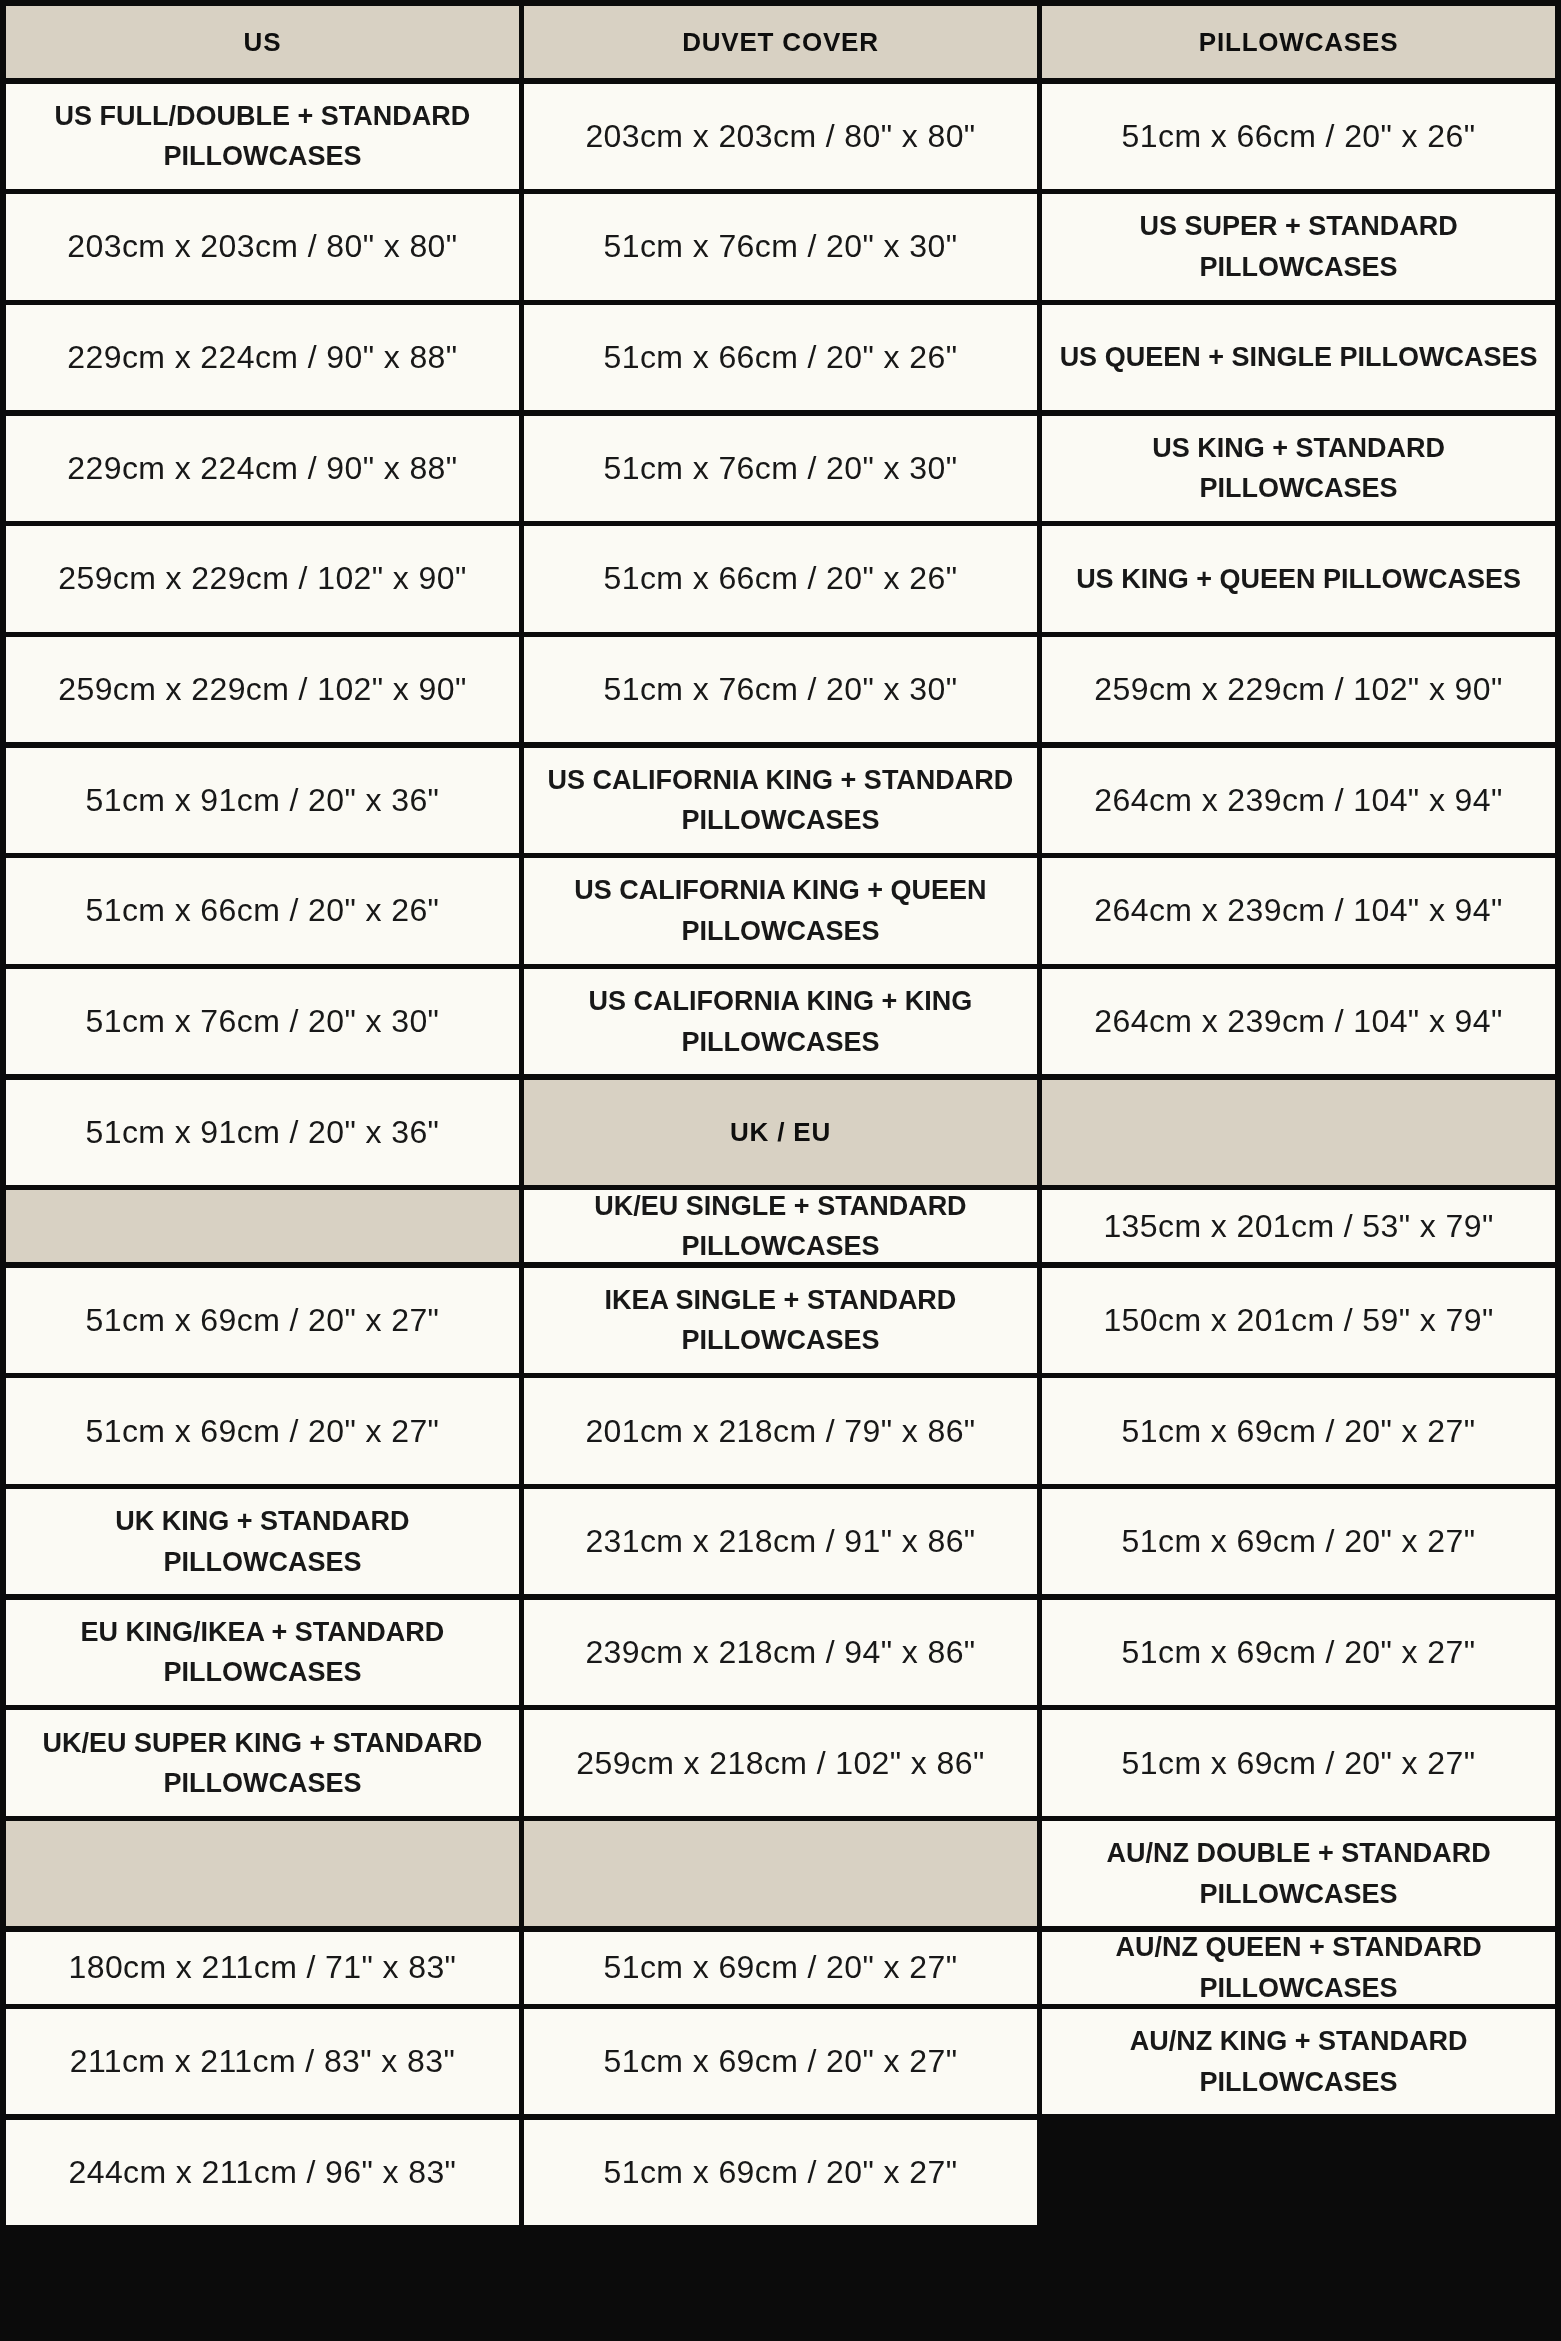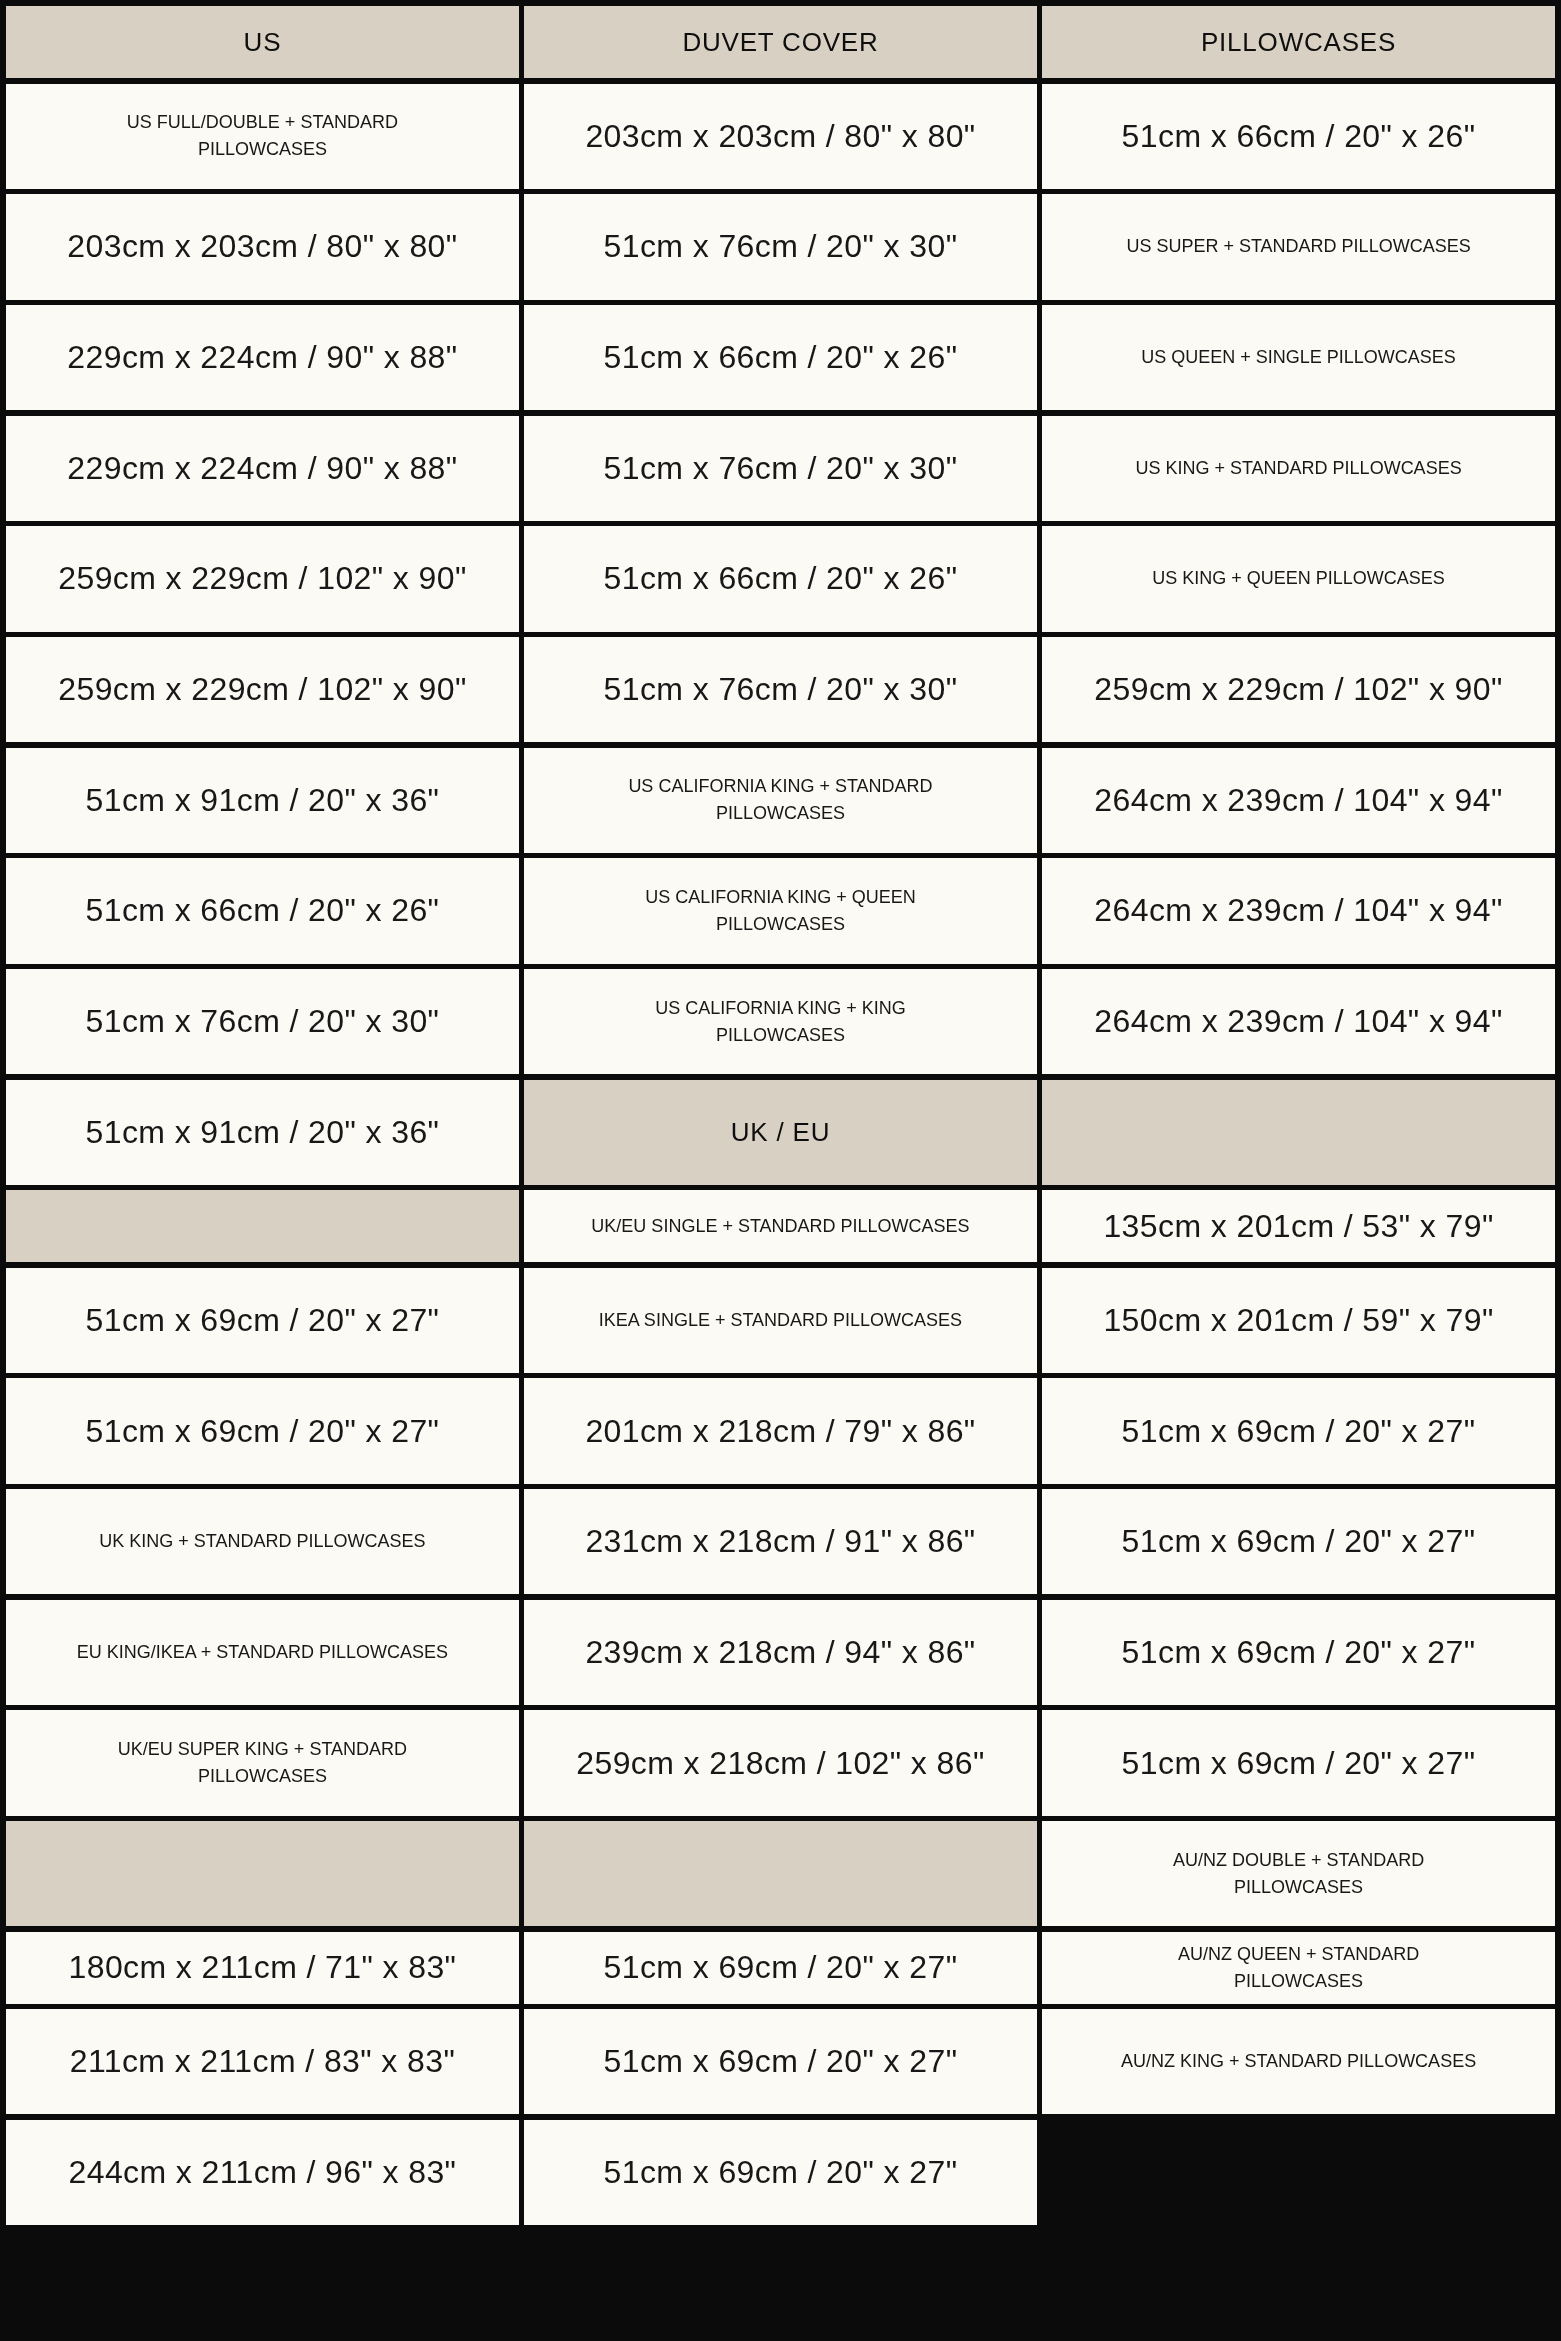--- a/index.html
+++ b/index.html
@@ -26,30 +26,31 @@
     align-items: center;
     justify-content: center;
     text-align: center;
     background: #fbfaf4;
     color: #181818;
     padding: 4.7px 7.8px;
     overflow: hidden;
   }
   .cell.head {
     background: #d8d1c3;
-    font-weight: 400;
+    font-weight: 700;
     font-size: 26px;
     letter-spacing: 0.8px;
     color: #0e0e0e;
     text-align: right;
   }
   .cell.label {
-    font-size: 18px;
+    font-size: 27px;
     line-height: 1.5;
     white-space: pre-line;
+    font-weight: bold;
   }
   .cell.value {
     font-size: 32px;
     letter-spacing: 0.4px;
   }
 </style>
 </head>
 <body>
 
 <div id="size-table">

